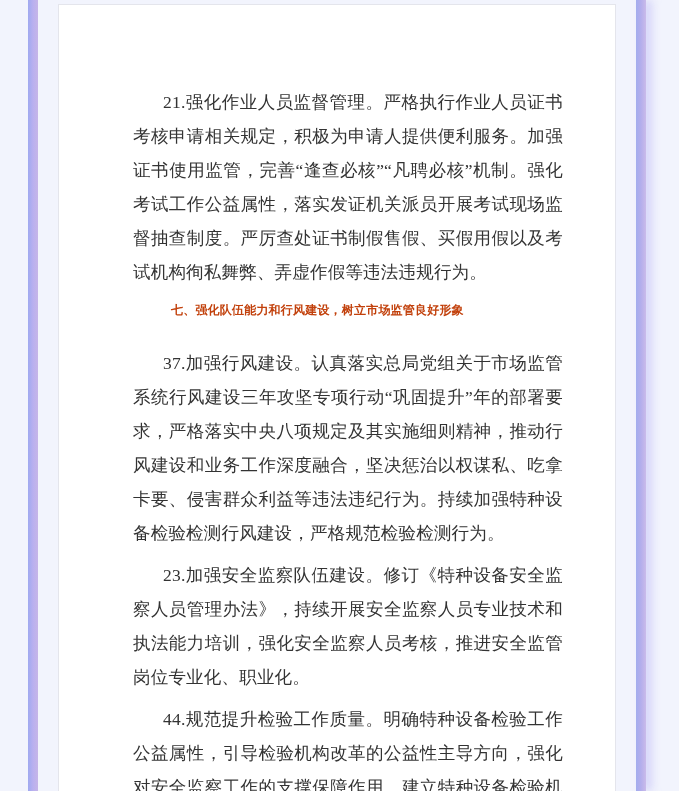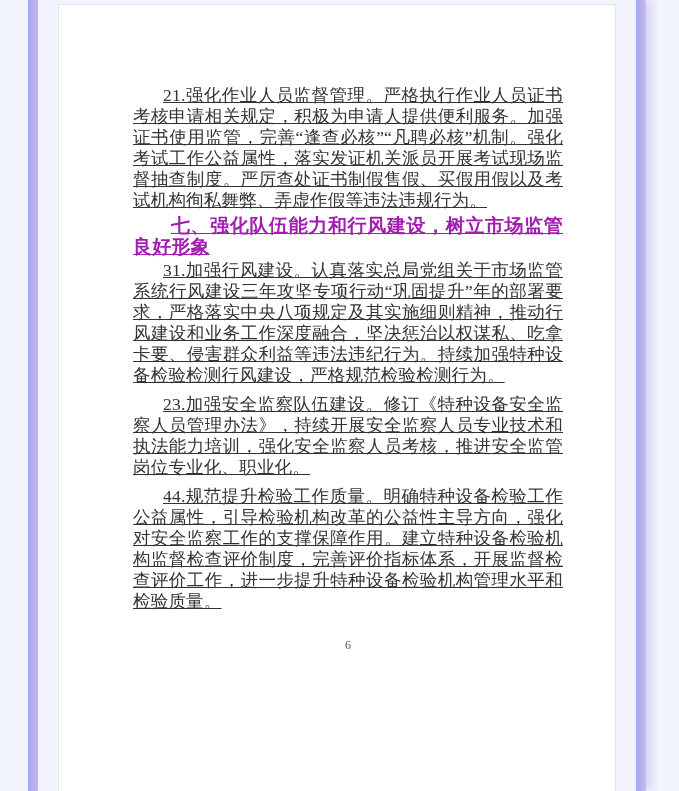--- a/index.html
+++ b/index.html
@@ -40,33 +40,32 @@
     border-bottom: none;
     box-sizing: border-box;
   }
   .content {
     padding: 80px 52px 0 74px;
     color: #333333;
   }
   .content p {
     margin: 0 0 4px 0;
     font-size: 17.5px;
-    line-height: 21px;
+    line-height: 34px;
     text-align: justify;
     text-indent: 30px;
     letter-spacing: 0.2px;
-    text-decoration: underline;
   }
   .content p.heading {
     font-family: "Liberation Sans", sans-serif;
     font-weight: bold;
-    font-size: 19px;
-    color: #a21caf;
+    font-size: 12px;
+    color: #c2410c;
     text-indent: 38px;
-    margin: 2px 0 3px 0;
+    margin: 2px 0 19px 0;
   }
   .content p.body-para + p.body-para {
     margin-top: 8px;
   }
   .page-number {
     margin-top: 26px;
     text-align: center;
     font-size: 12px;
     color: #555555;
     letter-spacing: 0;
@@ -75,18 +74,18 @@
 </head>
 <body>
 
 <div class="stripe stripe-left"></div>
 <div class="stripe stripe-right"></div>
 
 <div class="page">
   <div class="content">
     <p class="body-para">21.强化作业人员监督管理。严格执行作业人员证书考核申请相关规定，积极为申请人提供便利服务。加强证书使用监管，完善“逢查必核”“凡聘必核”机制。强化考试工作公益属性，落实发证机关派员开展考试现场监督抽查制度。严厉查处证书制假售假、买假用假以及考试机构徇私舞弊、弄虚作假等违法违规行为。</p>
     <p class="heading">七、强化队伍能力和行风建设，树立市场监管良好形象</p>
-    <p class="body-para">31.加强行风建设。认真落实总局党组关于市场监管系统行风建设三年攻坚专项行动“巩固提升”年的部署要求，严格落实中央八项规定及其实施细则精神，推动行风建设和业务工作深度融合，坚决惩治以权谋私、吃拿卡要、侵害群众利益等违法违纪行为。持续加强特种设备检验检测行风建设，严格规范检验检测行为。</p>
+    <p class="body-para">37.加强行风建设。认真落实总局党组关于市场监管系统行风建设三年攻坚专项行动“巩固提升”年的部署要求，严格落实中央八项规定及其实施细则精神，推动行风建设和业务工作深度融合，坚决惩治以权谋私、吃拿卡要、侵害群众利益等违法违纪行为。持续加强特种设备检验检测行风建设，严格规范检验检测行为。</p>
     <p class="body-para">23.加强安全监察队伍建设。修订《特种设备安全监察人员管理办法》，持续开展安全监察人员专业技术和执法能力培训，强化安全监察人员考核，推进安全监管岗位专业化、职业化。</p>
     <p class="body-para">44.规范提升检验工作质量。明确特种设备检验工作公益属性，引导检验机构改革的公益性主导方向，强化对安全监察工作的支撑保障作用。建立特种设备检验机构监督检查评价制度，完善评价指标体系，开展监督检查评价工作，进一步提升特种设备检验机构管理水平和检验质量。</p>
     <div class="page-number">6</div>
   </div>
 </div>
 
 </body></html>

